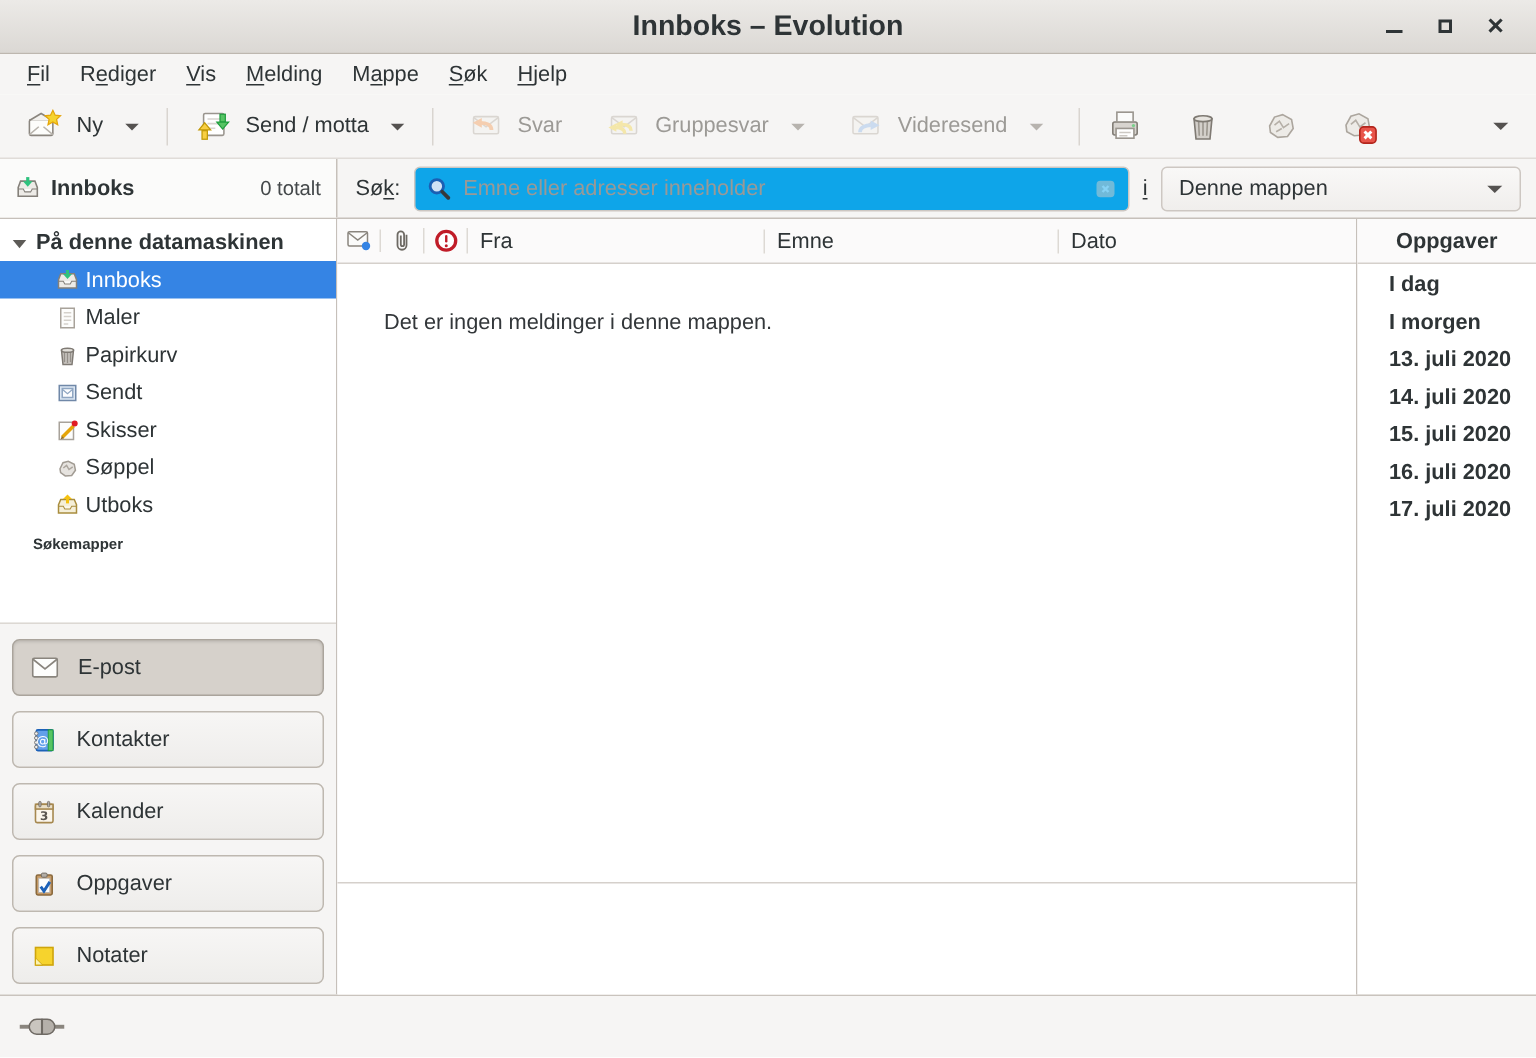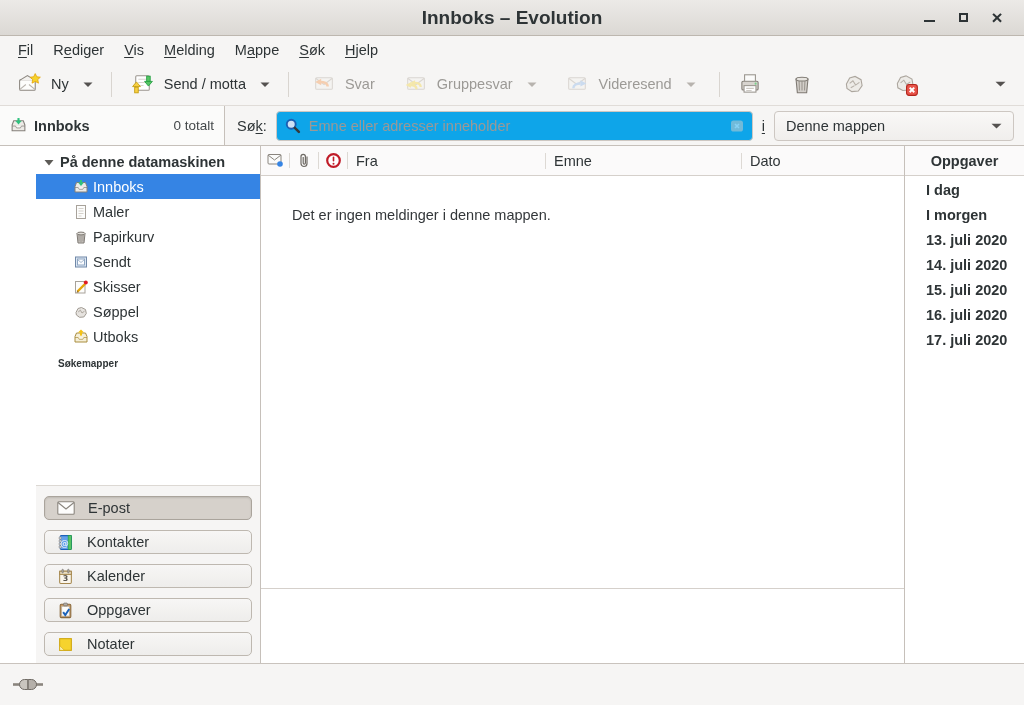--- a/index.html
+++ b/index.html
@@ -51,31 +51,31 @@
   .search-entry { flex:1; height:30px; background:#0ea5e9; border:1px solid #cdc7c2; border-radius:4px;
     display:flex; align-items:center; gap:8px; padding:0 7px; }
   .search-entry input { flex:1; border:none; outline:none; background:transparent; font:inherit; font-size:14.5px; color:#2e3436; }
   .search-entry input::placeholder { color:#9a9996; }
   .in-label { font-size:14.5px; }
   .scope-combo { width:240px; flex:0 0 240px; height:30px; border:1px solid #cdc7c2; border-radius:4px;
     background:linear-gradient(#f9f8f7,#f0eeec); display:flex; align-items:center; padding:0 11px; }
   .scope-combo .scope-value { flex:1; font-size:14.5px; }
 
   
-  .content { flex:1; display:flex; min-height:0;margin-left:36px; }
+  .content { flex:1; display:flex; min-height:0; }
 
   .sidebar { width:225px; flex:0 0 225px; border-right:1px solid #c6c0ba; background:#fff; display:flex; flex-direction:column; }
   .folder-tree { flex:1; padding-top:5px; overflow:hidden; }
   .tree-root-row { display:flex; align-items:center; gap:6px; padding:3px 0 4px 8px; font-weight:700; font-size:14.5px; }
   .tree-item { height:25px; display:flex; align-items:center; gap:4px; padding-left:37px; font-size:14.5px; }
   .tree-item.selected { background:#3584e4; color:#fff; }
   .search-folders { margin-top:9px; padding-left:22px; font-weight:700; font-size:10px; }
 
   .switcher { flex:0 0 auto; background:#f6f5f4; border-top:1px solid #dcd8d3; padding:10px 8px 7px; display:flex; flex-direction:column; gap:10px; }
-  .sw-btn { height:24px; border:1px solid #beb8b0; border-radius:5px; background:linear-gradient(#f7f6f5,#eeedeb);
+  .sw-btn { height:38px; border:1px solid #beb8b0; border-radius:5px; background:linear-gradient(#f7f6f5,#eeedeb);
     display:flex; align-items:center; gap:13px; padding:0 12px; font-size:14.5px; cursor:pointer; }
   .sw-btn.active { background:#d6d1cb; border-color:#aaa49c; box-shadow:inset 0 1px 2px rgba(0,0,0,.12); }
 
   .center-pane { flex:1; min-width:0; background:#fff; border-right:1px solid #c6c0ba; display:flex; flex-direction:column; }
   .list-header { height:30px; flex:0 0 30px; display:flex; background:#fbfafa; border-bottom:1px solid #d5d0cb;align-items:center; }
   .col { display:flex; align-items:center; padding:0 8px; font-size:14.5px; border-right:1px solid #ddd9d4; }
   .col.icon-col { width:29px; flex:0 0 29px; justify-content:center; padding:0; }
   .col.from { width:198px; flex:0 0 198px; }
   .col.subject { width:196px; flex:0 0 196px; }
   .col.date { flex:1; border-right:none; }

